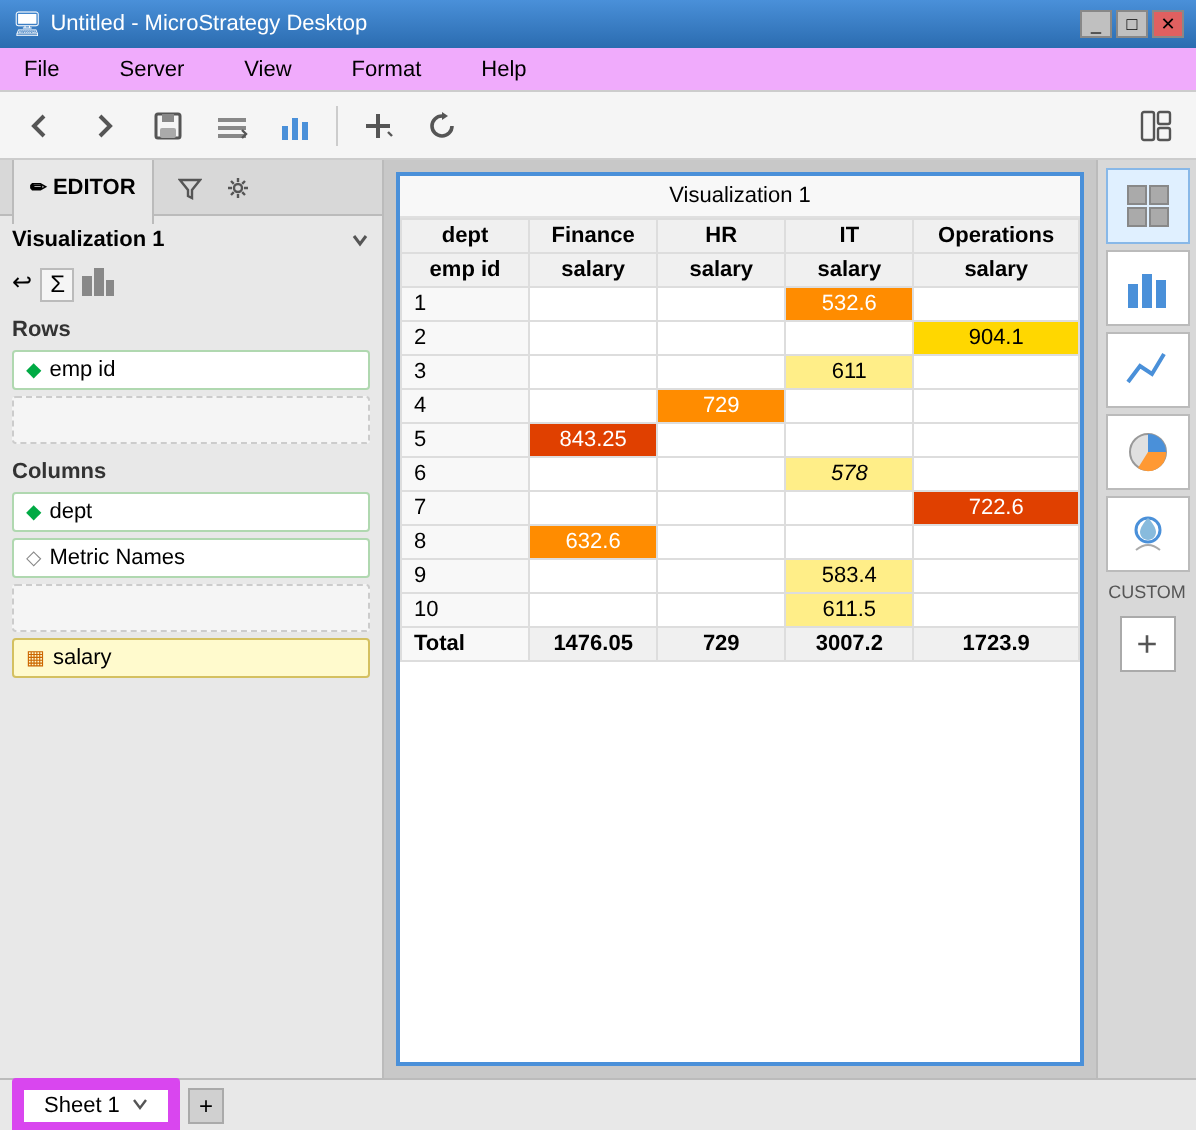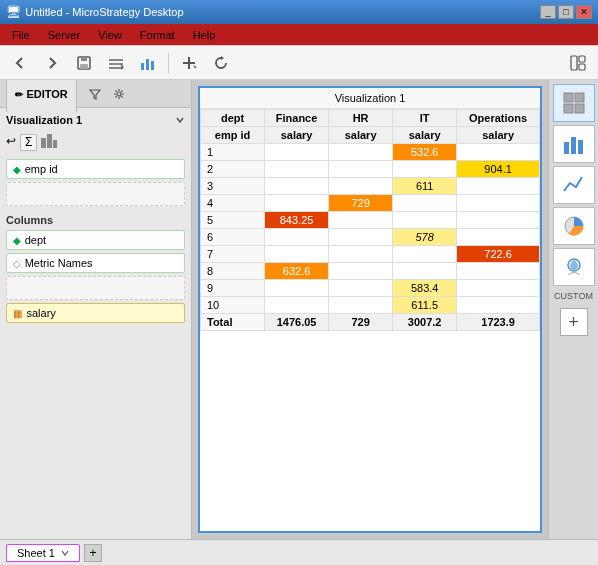--- a/index.html
+++ b/index.html
@@ -15,22 +15,22 @@
     .titlebar-controls { display: flex; gap: 2px; }
     .titlebar-btn {
       width: 16px; height: 14px; background: #c0c0c0; border: 1px solid #888;
       font-size: 9px; display: flex; align-items: center; justify-content: center;
       cursor: pointer; color: #000;
     }
     .titlebar-btn.close { background: #e06060; }
 
     
     .menubar {
-      height: 22px; background: #b91c1c; border-bottom: 1px solid #ccc;
-      display: flex; align-items: center; padding: 0 4px; gap: 2px;
+      height: 22px; background: #f0abfc; border-bottom: 1px solid #ccc;
+      display: flex; align-items: center; padding: 0 4px; gap: 14px;
     }
     .menu-item {
       padding: 2px 8px; font-size: 11px; cursor: pointer; color: #000;
     }
 
     
     .toolbar {
       height: 34px; background: #f5f5f5; border-bottom: 1px solid #ccc;
       display: flex; align-items: center; padding: 0 6px; gap: 4px;
     }
@@ -118,21 +118,21 @@
       display: flex; align-items: center; justify-content: center; cursor: pointer;
       font-size: 18px; color: #555; margin-top: 4px;
     }
 
     
     .bottom-bar {
       height: 26px; background: #e8e8e8; border-top: 1px solid #bbb;
       display: flex; align-items: center; padding: 0 6px; gap: 4px;
     }
     .sheet-tab {
-      padding: 2px 10px; background: #d0d0d0; border: 1px solid #d946ef;
+      padding: 2px 10px; background: #d0d0d0; border: 6px solid #d946ef;
       font-size: 11px; cursor: pointer; border-radius: 2px 2px 0 0;
     }
     .sheet-tab.active { background: white; }
     .add-sheet-btn {
       width: 18px; height: 18px; background: #d0d0d0; border: 1px solid #aaa;
       display: flex; align-items: center; justify-content: center; cursor: pointer; font-size: 12px;
     }
     .vis-scroll { overflow: auto; flex: 1; }
   </style>
 </head>
@@ -247,20 +247,21 @@
         <div style="cursor:pointer; font-size:12px; border:1px solid #bbb; padding:0 4px; background:#f5f5f5;">Σ</div>
         <div style="cursor:pointer; font-size:12px;">
           <svg width="16" height="14" viewBox="0 0 16 14">
               <rect x="0" y="4" width="5" height="10" fill="#888"></rect>
               <rect x="6" y="0" width="5" height="14" fill="#888"></rect>
               <rect x="12" y="6" width="5" height="8" fill="#888"></rect>
             </svg>
         </div>
       </div>
 
+      <div class="section-header">Rows</div>
       <div class="field-item">
         <span class="field-diamond">◆</span>
         <span>emp id</span>
       </div>
       <div class="field-placeholder"></div>
 
       <div class="section-header">Columns</div>
       <div class="field-item">
         <span class="field-diamond">◆</span>
         <span>dept</span>

